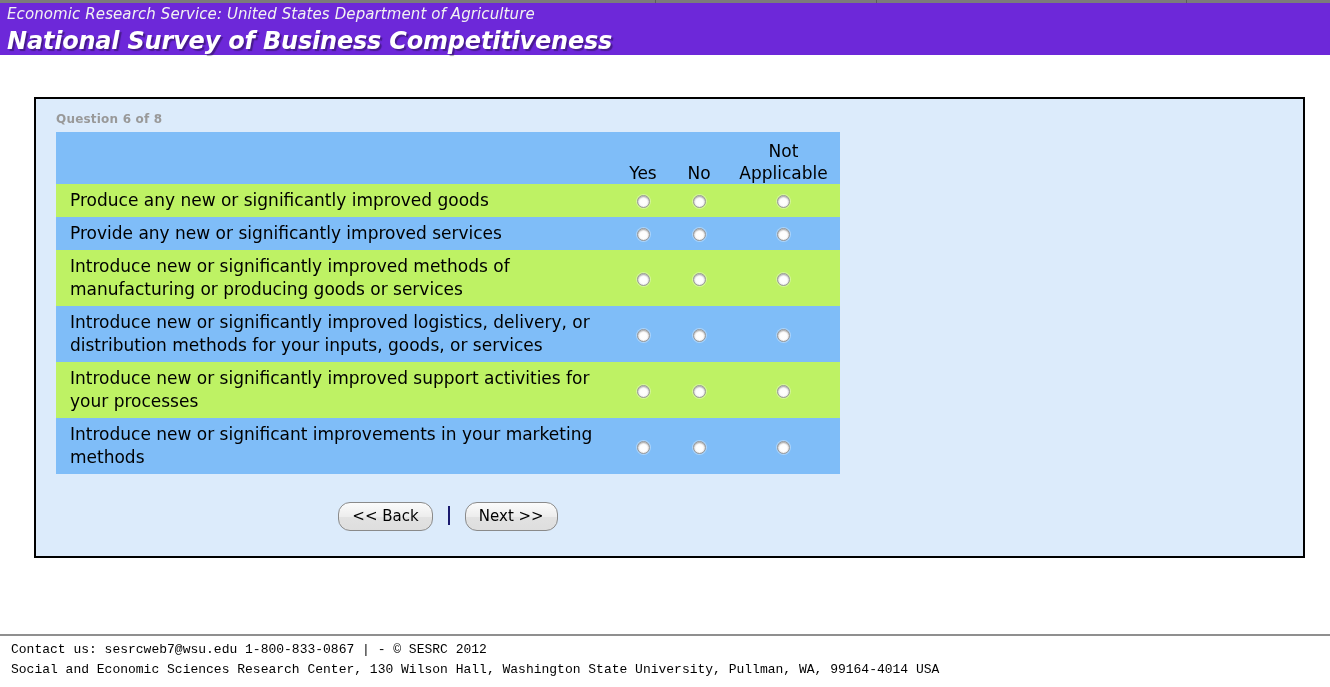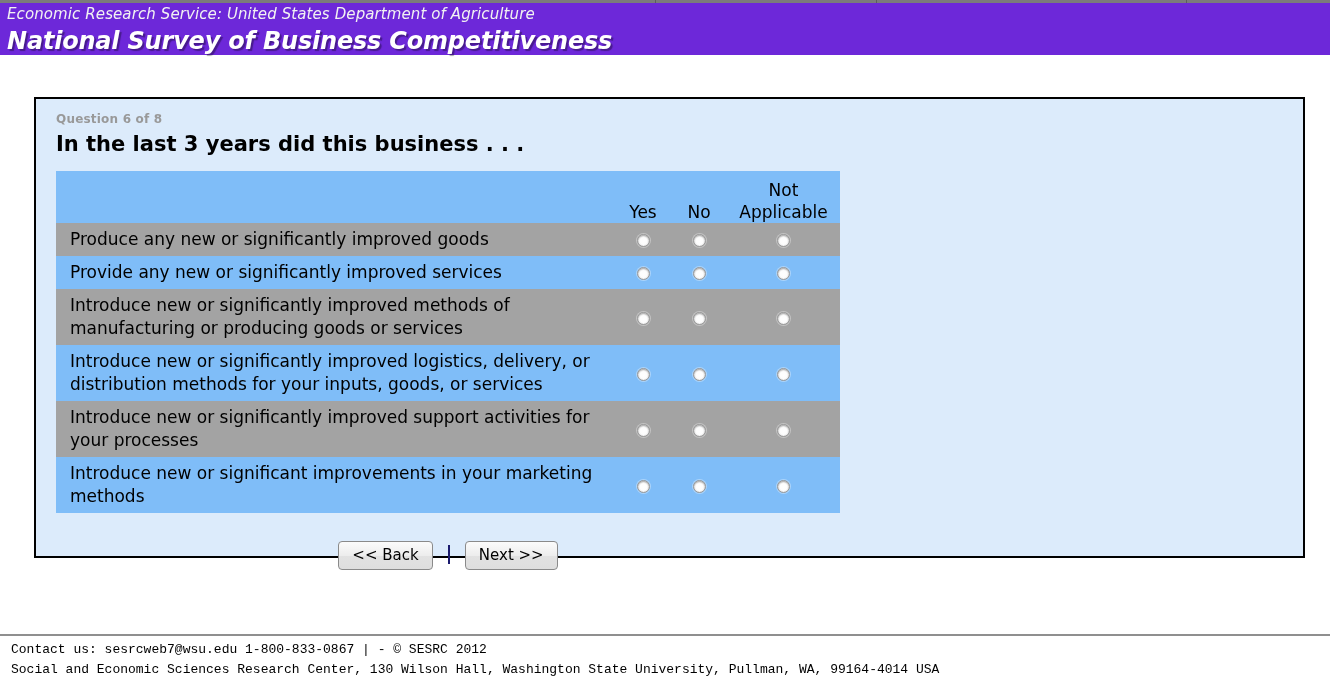--- a/index.html
+++ b/index.html
@@ -111,21 +111,21 @@
     font-size: 17px;
     font-weight: normal;
     text-align: center;
     vertical-align: bottom;
     padding: 8px 0 0 0;
     height: 42px;
     line-height: 22px;
   }
   .matrix thead th.label-head { background: #7fbdf8; }
 
-  .matrix tbody tr.odd  { background: #a3a3a3; }
+  .matrix tbody tr.odd  { background: #bef264; }
   .matrix tbody tr.even { background: #7fbdf8; }
 
   .matrix tbody td {
     font-size: 17px;
     color: #000000;
     padding: 0;
     vertical-align: middle;
   }
   .matrix tbody td.item-label {
     padding: 5px 6px 5px 14px;
@@ -154,21 +154,21 @@
     text-align: center;
     margin-top: 28px;
     padding-bottom: 12px;
   }
   .nav-btn {
     font-family: "DejaVu Sans", "Liberation Sans", sans-serif;
     font-size: 15px;
     color: #000000;
     background: linear-gradient(#fbfbfb, #ededed 50%, #e2e2e2 51%, #dedede);
     border: 1px solid #8a8a8a;
-    border-radius: 4px;
+    border-radius: 12px;
     padding: 4px 13px 5px 13px;
     cursor: pointer;
     line-height: 18px;
   }
   .nav-sep {
     display: inline-block;
     width: 2px;
     height: 19px;
     background: #1a1a6e;
     margin: 0 10px;
@@ -208,21 +208,20 @@
 </div>
 
 <div class="site-header">
   <div class="agency-line">Economic Research Service: United States Department of Agriculture</div>
   <div class="survey-title">National Survey of Business Competitiveness</div>
 </div>
 
 <div class="survey-panel">
   <div class="panel-inner">
     <div class="question-counter">Question 6 of 8</div>
-    <div class="question-title">In the last 3 years did this business . . .</div>
 
     <table class="matrix">
       <colgroup>
         <col class="c-label">
           <col class="c-yes">
           <col class="c-no">
           <col class="c-na">
       </colgroup>
       <thead>
         <tr>

